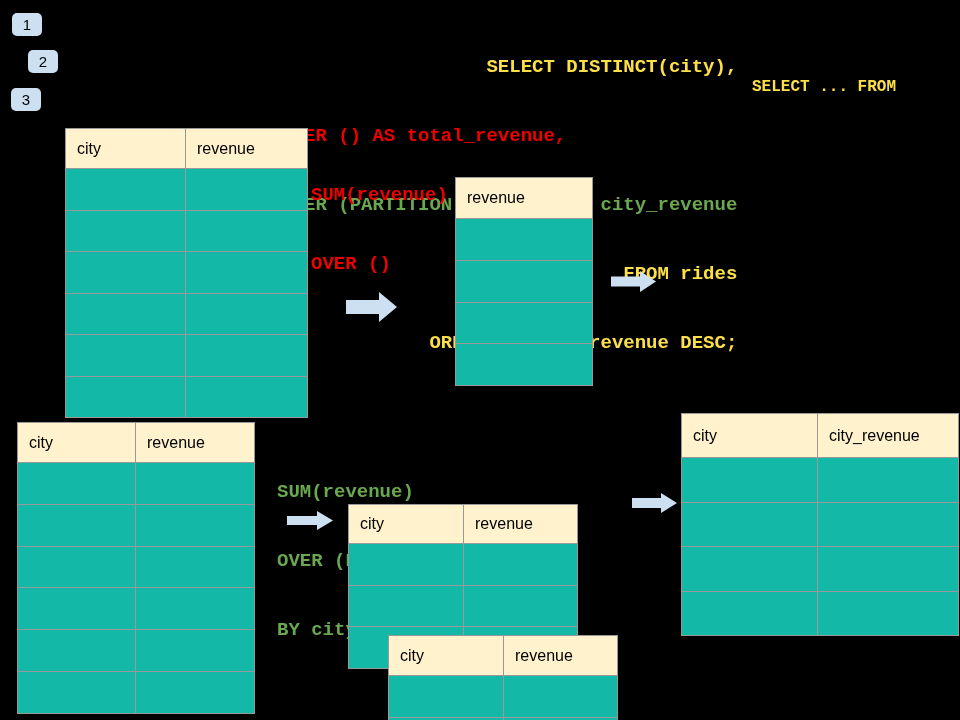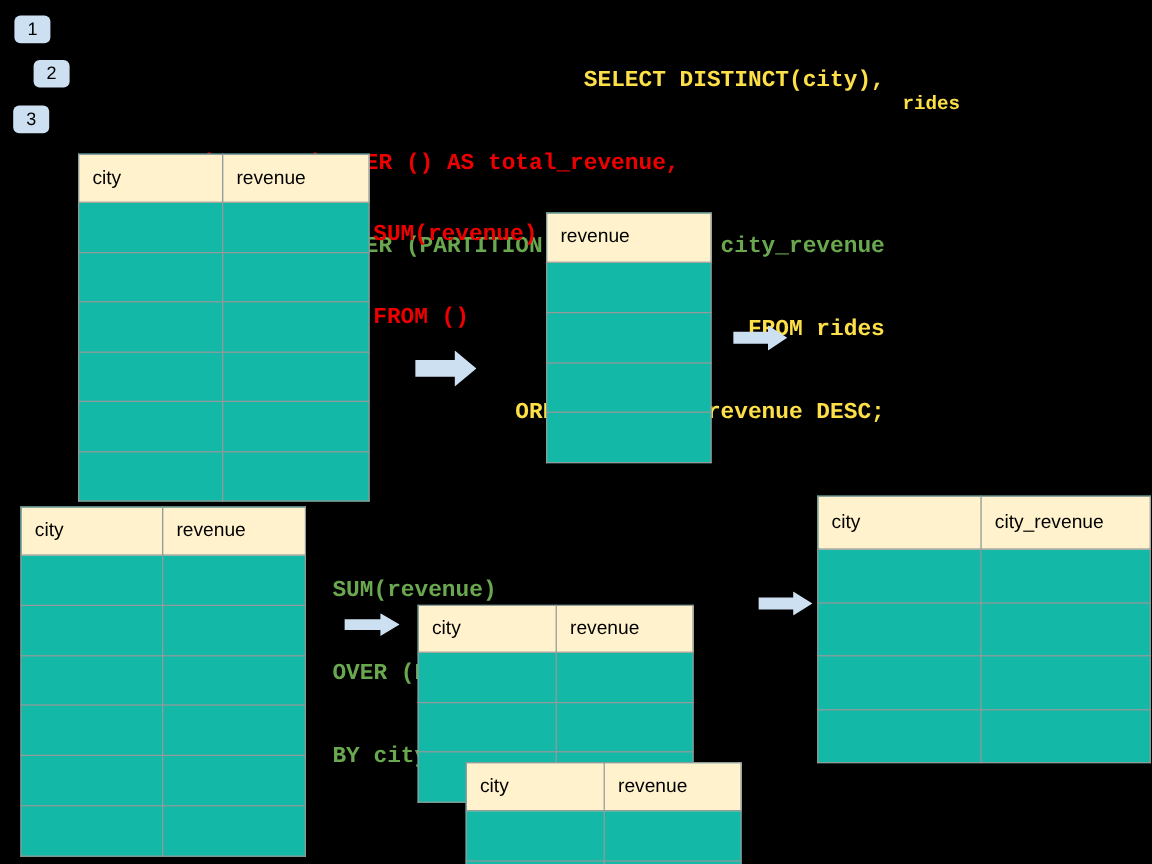--- a/index.html
+++ b/index.html
@@ -78,26 +78,26 @@
 
   <div class="code" style="left:88px;top:10px;">
     <div class="purple">SELECT DISTINCT(city),</div>
     <div class="red indent-1">SUM(revenue) OVER () AS total_revenue,</div>
     <div class="green indent-1">SUM(revenue) OVER (PARTITION BY city) as city_revenue</div>
     <div class="purple indent-2">FROM rides</div>
     <div class="purple indent-3">ORDER by city_revenue DESC;</div>
   </div>
 
   <div class="code small purple" style="left:752px;top:37px;">
-    <div>rides</div>
+    <div>SELECT ... FROM</div>
   </div>
 
   <div class="code red" style="left:311px;top:138px;">
     <div>SUM(revenue)</div>
-    <div>FROM ()</div>
+    <div>OVER ()</div>
   </div>
 
   <div class="code green" style="left:277px;top:435px;">
     <div>SUM(revenue)</div>
     <div>OVER (PARTITION</div>
     <div>BY city)</div>
   </div>
 
   <table class="tbl" style="left:65px;top:128px;width:242px;">
     <colgroup>

